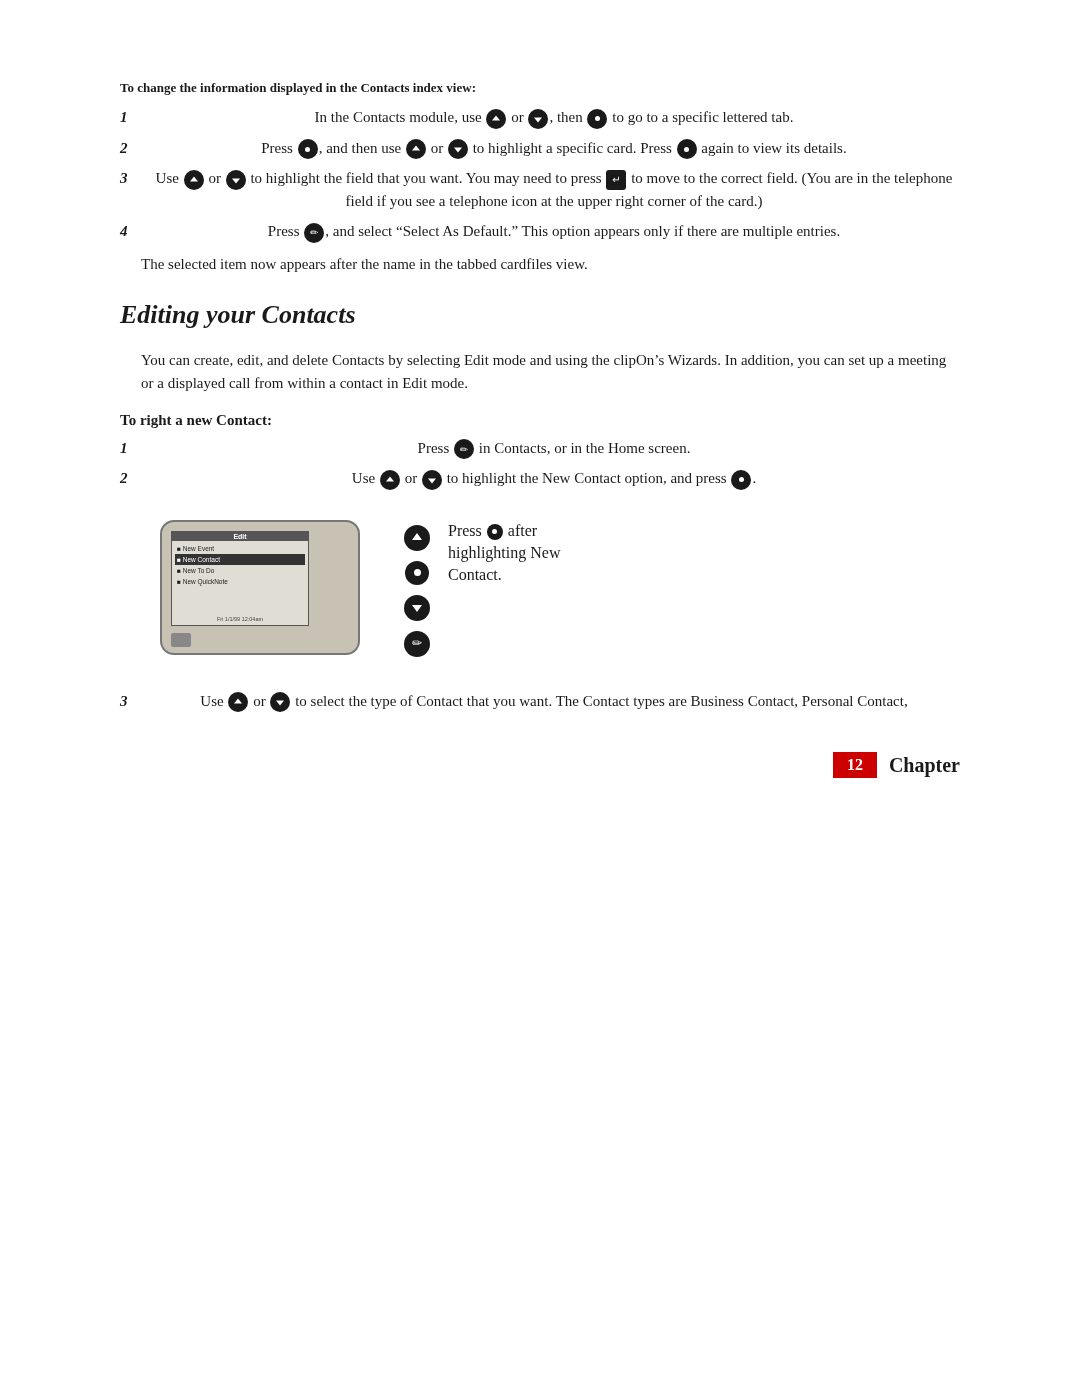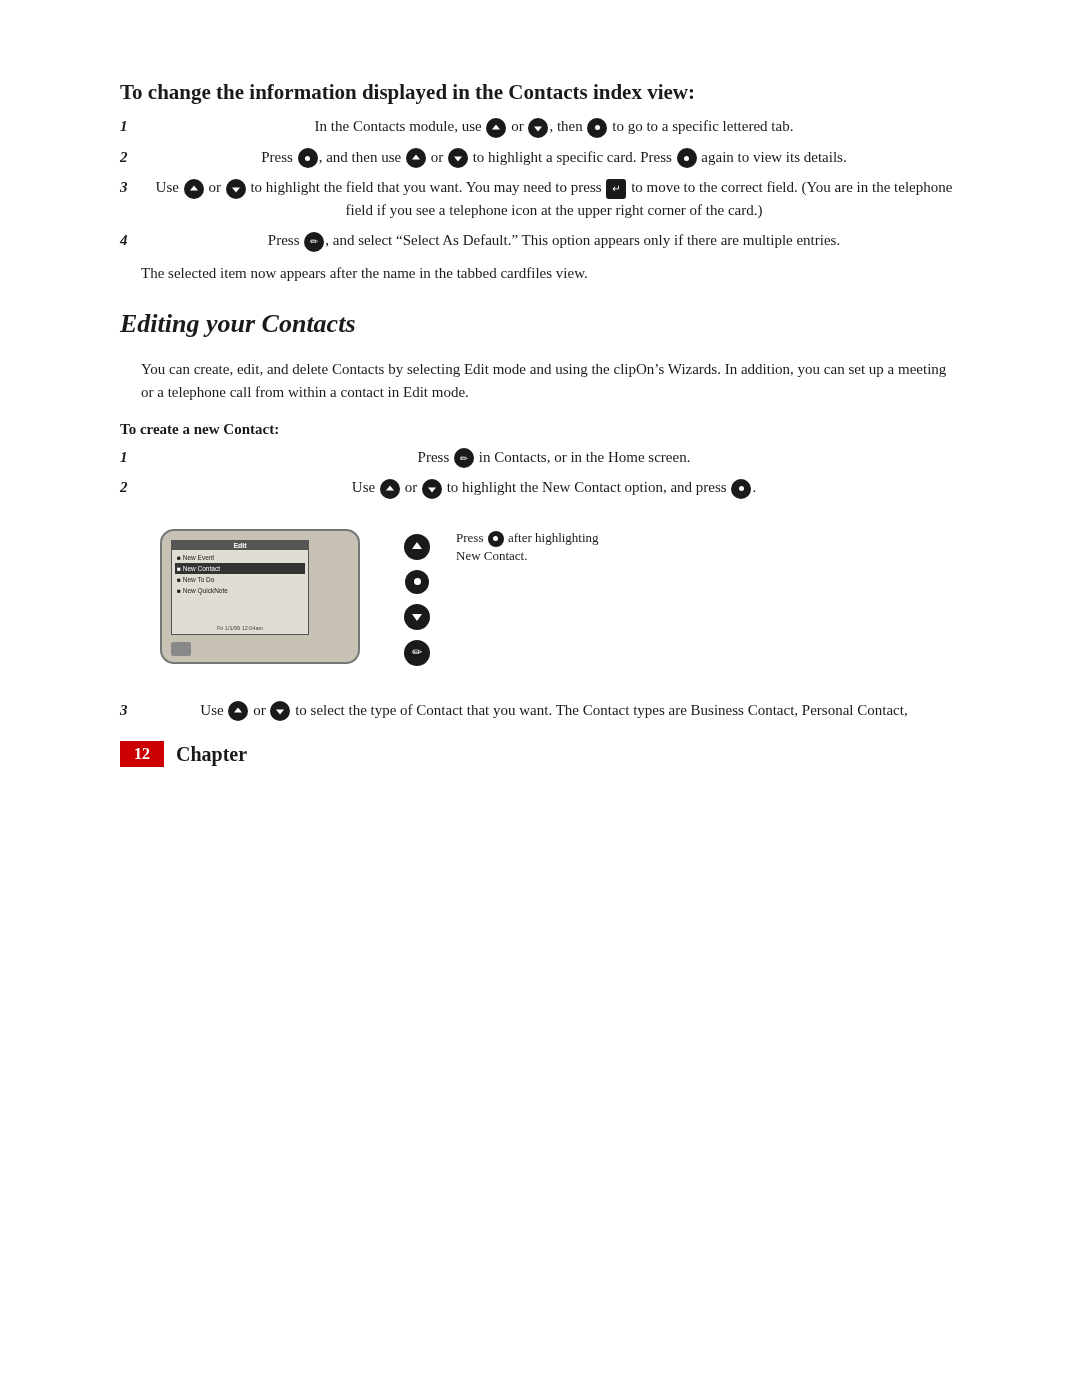--- a/index.html
+++ b/index.html
@@ -8,21 +8,21 @@
       font-family: Times New Roman, serif;
       font-size: 15px;
       color: #1a1a1a;
       width: 1080px;
       min-height: 1397px;
       padding: 80px 120px 80px 120px;
     }
 
     .section-heading {
       font-weight: bold;
-      font-size: 21px;
+      font-size: 13px;
       margin-bottom: 10px;
     }
 
     .numbered-list {
       list-style: none;
       margin: 0 0 10px 0;
       padding: 0;
     }
 
     .numbered-list li {
@@ -162,32 +162,33 @@
     }
 
     
     .device-container {
       display: flex;
       align-items: flex-start;
       margin: 20px 0 20px 40px;
     }
 
     .caption-text {
-      margin-left: 16px;
-      font-size: 13px;
+      margin-left: 8px;
+      font-size: 16px;
       line-height: 1.4;
       max-width: 150px;
       padding-top: 10px;
     }
 
     
     .page-footer {
       display: flex;
       align-items: center;
-      margin-top: 20px;
+      margin-top: 40px;
+      justify-content: flex-end;
     }
 
     .page-number-box {
       background: #cc0000;
       color: white;
       font-weight: bold;
       font-size: 16px;
       padding: 4px 14px;
       margin-right: 12px;
     }
@@ -254,25 +255,25 @@
         and select “Select As Default.” This option appears only if there are multiple entries.
       </span>
     </li>
   </ol>
 
   <p class="body-text">The selected item now appears after the name in the tabbed cardfiles view.</p>
 </div>
 
 <div>
   <h2 class="italic-heading">Editing your Contacts</h2>
-  <p class="body-text">You can create, edit, and delete Contacts by selecting Edit mode and using the clipOn’s Wizards. In addition, you can set up a meeting or a telephone call from within a contact in Edit mode.</p>
+  <p class="body-text">You can create, edit, and delete Contacts by selecting Edit mode and using the clipOn’s Wizards. In addition, you can set up a meeting or a displayed call from within a contact in Edit mode.</p>
 </div>
 
 <div>
-  <p class="sub-heading">To create a new Contact:</p>
+  <p class="sub-heading">To right a new Contact:</p>
 
   <ol class="numbered-list">
 
     <li>
       <span class="num">1</span>
       <span class="li-content">
         Press
         <span class="btn-pencil btn-icon"></span>
         in Contacts, or in the Home screen.
       </span>

